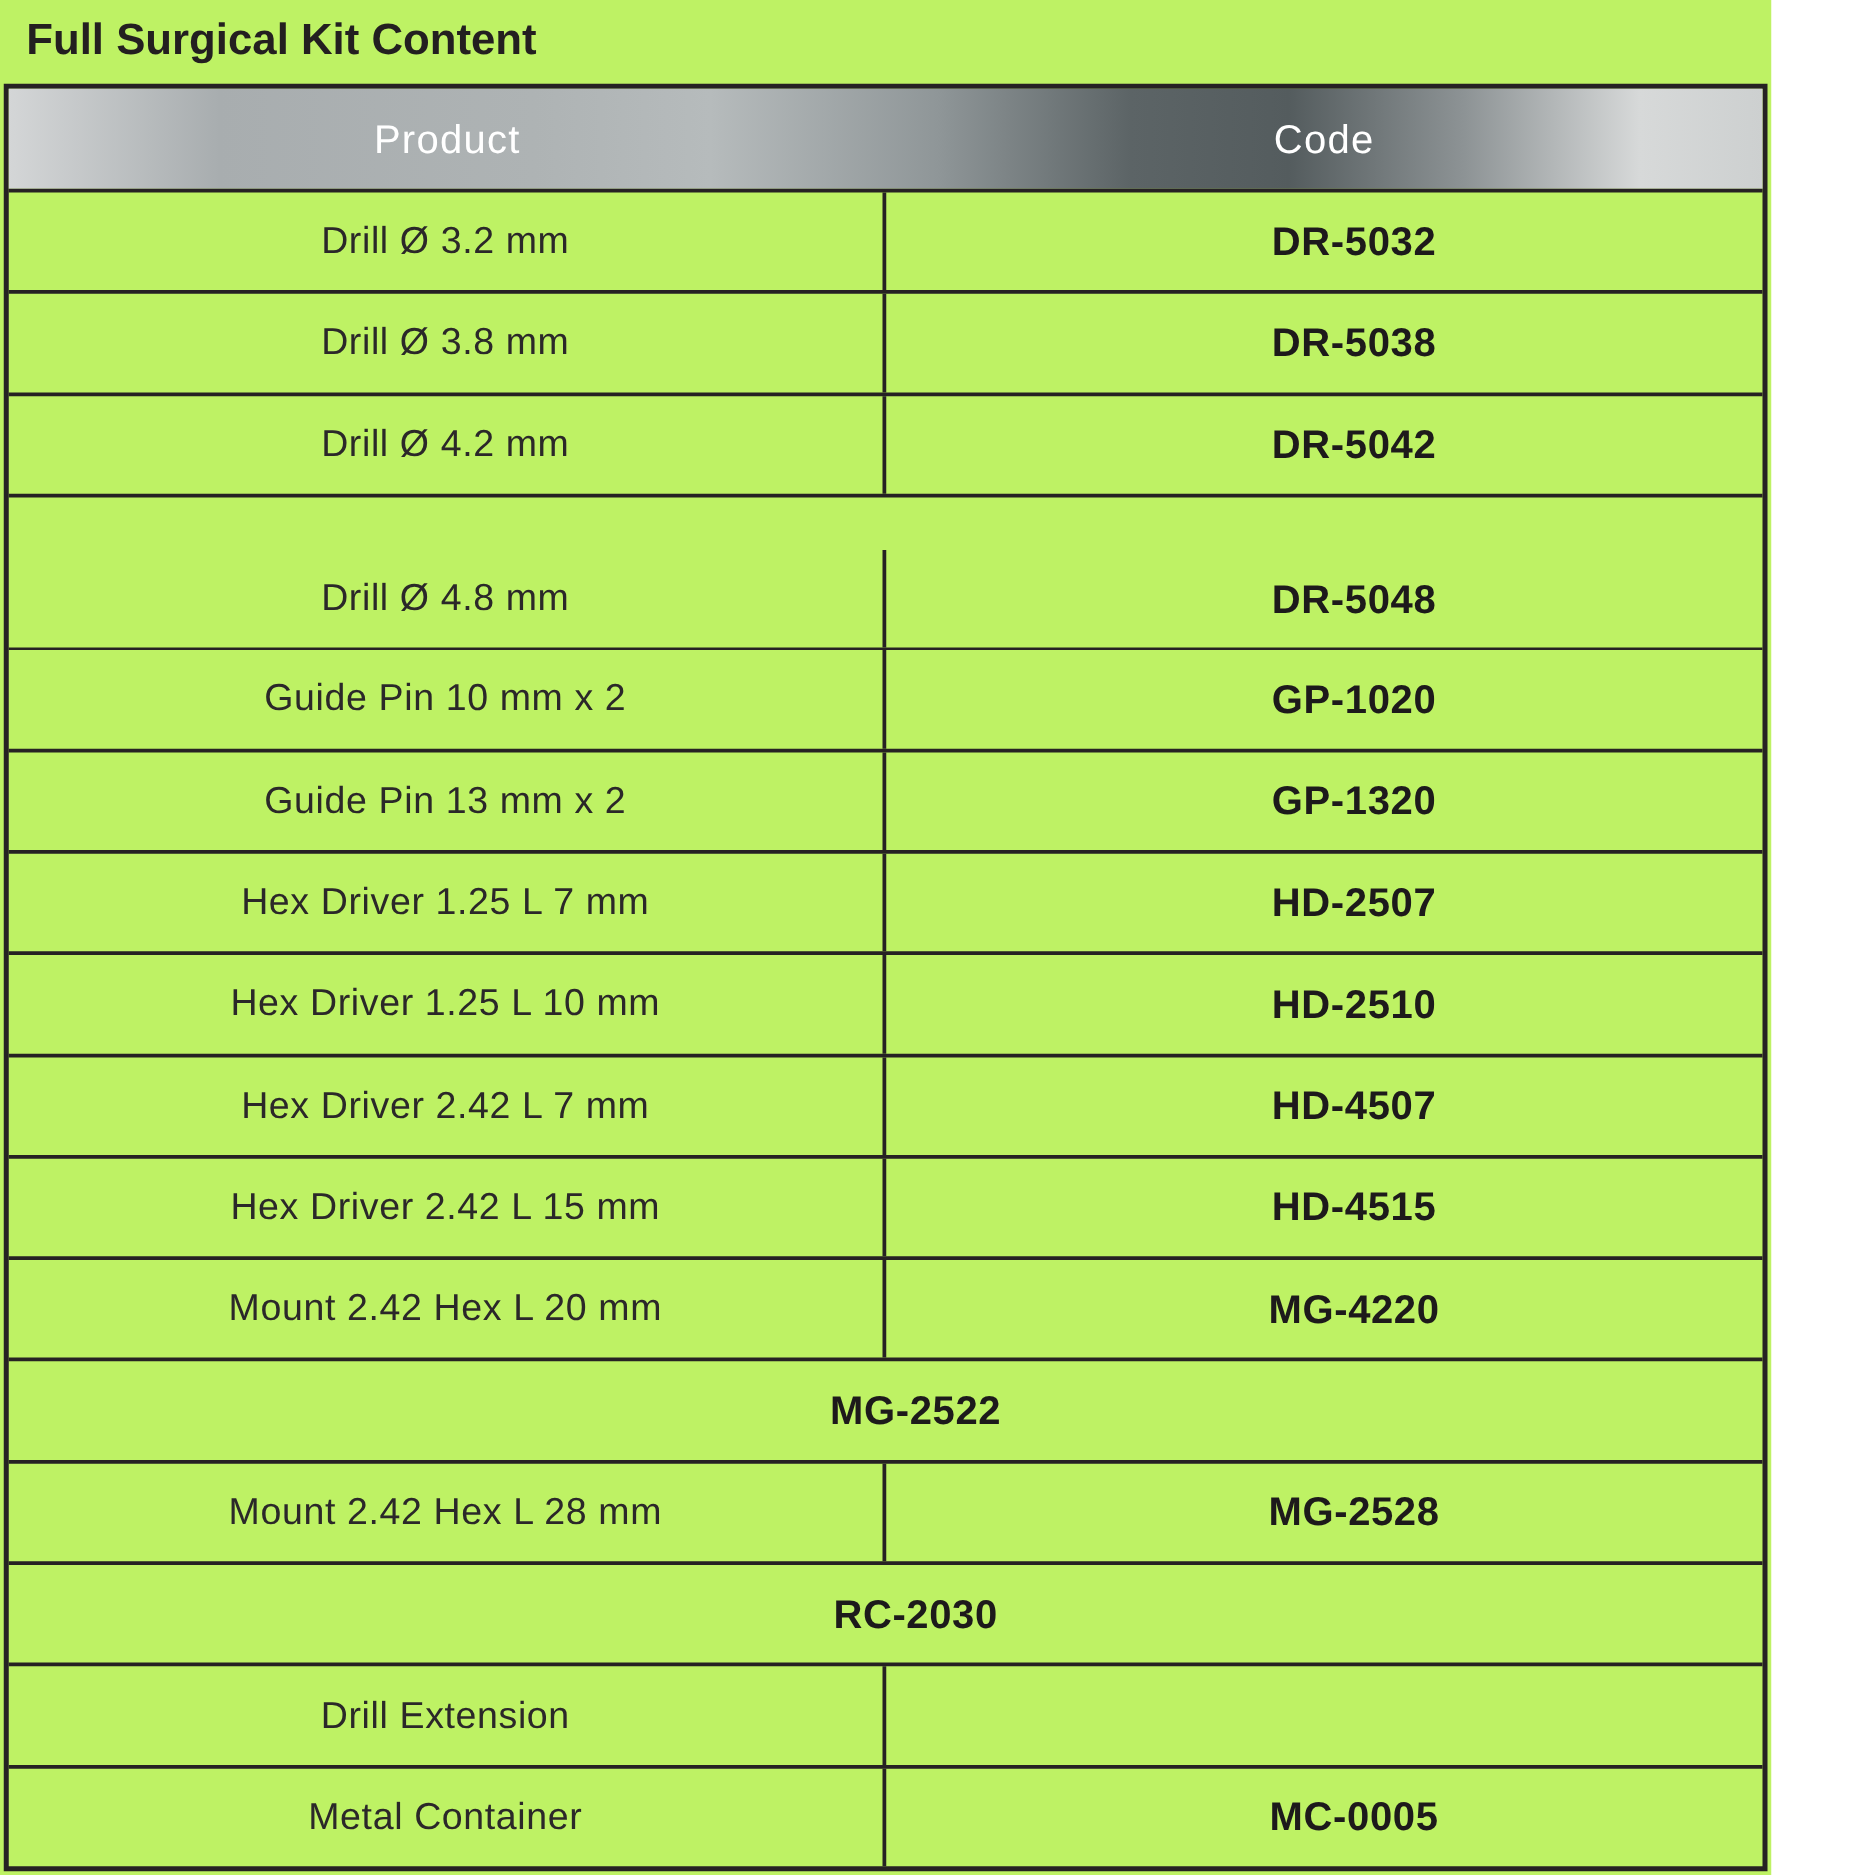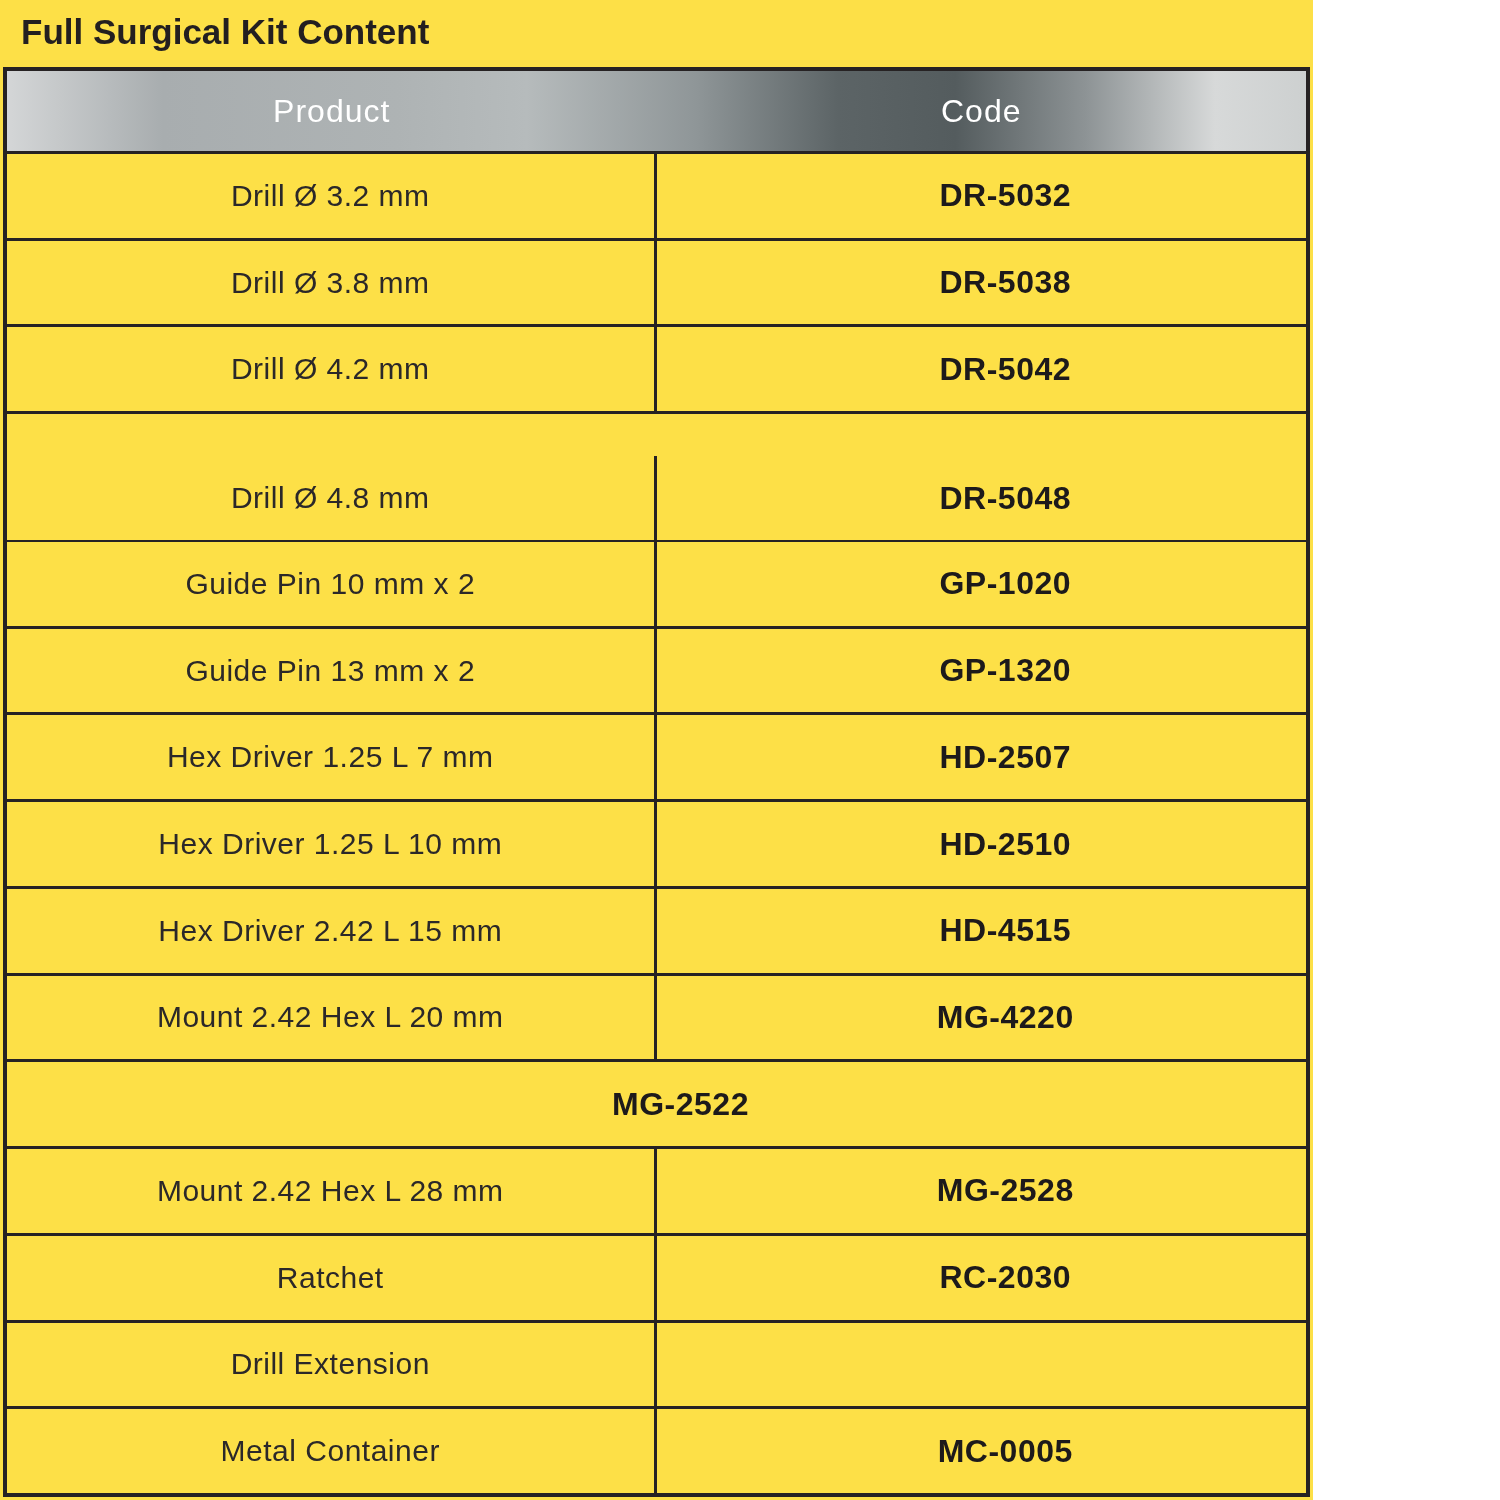--- a/index.html
+++ b/index.html
@@ -1,20 +1,20 @@
 <!DOCTYPE html>
 <html><head>
 <meta charset="utf-8">
 <style>
   html, body { margin: 0; padding: 0; background: #ffffff; }
   .page {
     position: relative;
-    width: 1313px;
+    width: 1417px;
     height: 1500px;
-    background: #fde047;
+    background: #bef264;
     font-family: "Liberation Sans", sans-serif;
     color: #231f20;
   }
   .title {
     position: absolute;
     top: 12px;
     left: 21px;
     font-size: 35px;
     font-weight: 700;
     letter-spacing: 0px;
@@ -134,36 +134,39 @@
       </div>
       <div class="row">
         <div class="cell product">Hex Driver 1.25 L 7 mm</div>
         <div class="cell code">HD-2507</div>
       </div>
       <div class="row">
         <div class="cell product">Hex Driver 1.25 L 10 mm</div>
         <div class="cell code">HD-2510</div>
       </div>
       <div class="row">
+        <div class="cell product">Hex Driver 2.42 L 7 mm</div>
+        <div class="cell code">HD-4507</div>
+      </div>
+      <div class="row">
         <div class="cell product">Hex Driver 2.42 L 15 mm</div>
         <div class="cell code">HD-4515</div>
       </div>
       <div class="row">
         <div class="cell product">Mount 2.42 Hex L 20 mm</div>
         <div class="cell code">MG-4220</div>
       </div>
       <div class="row">
         <div class="cell code">MG-2522</div>
       </div>
       <div class="row">
         <div class="cell product">Mount 2.42 Hex L 28 mm</div>
         <div class="cell code">MG-2528</div>
       </div>
       <div class="row">
-        <div class="cell product">Ratchet</div>
         <div class="cell code">RC-2030</div>
       </div>
       <div class="row">
         <div class="cell product">Drill Extension</div>
         <div class="cell code"></div>
       </div>
       <div class="row">
         <div class="cell product">Metal Container</div>
         <div class="cell code">MC-0005</div>
       </div>

